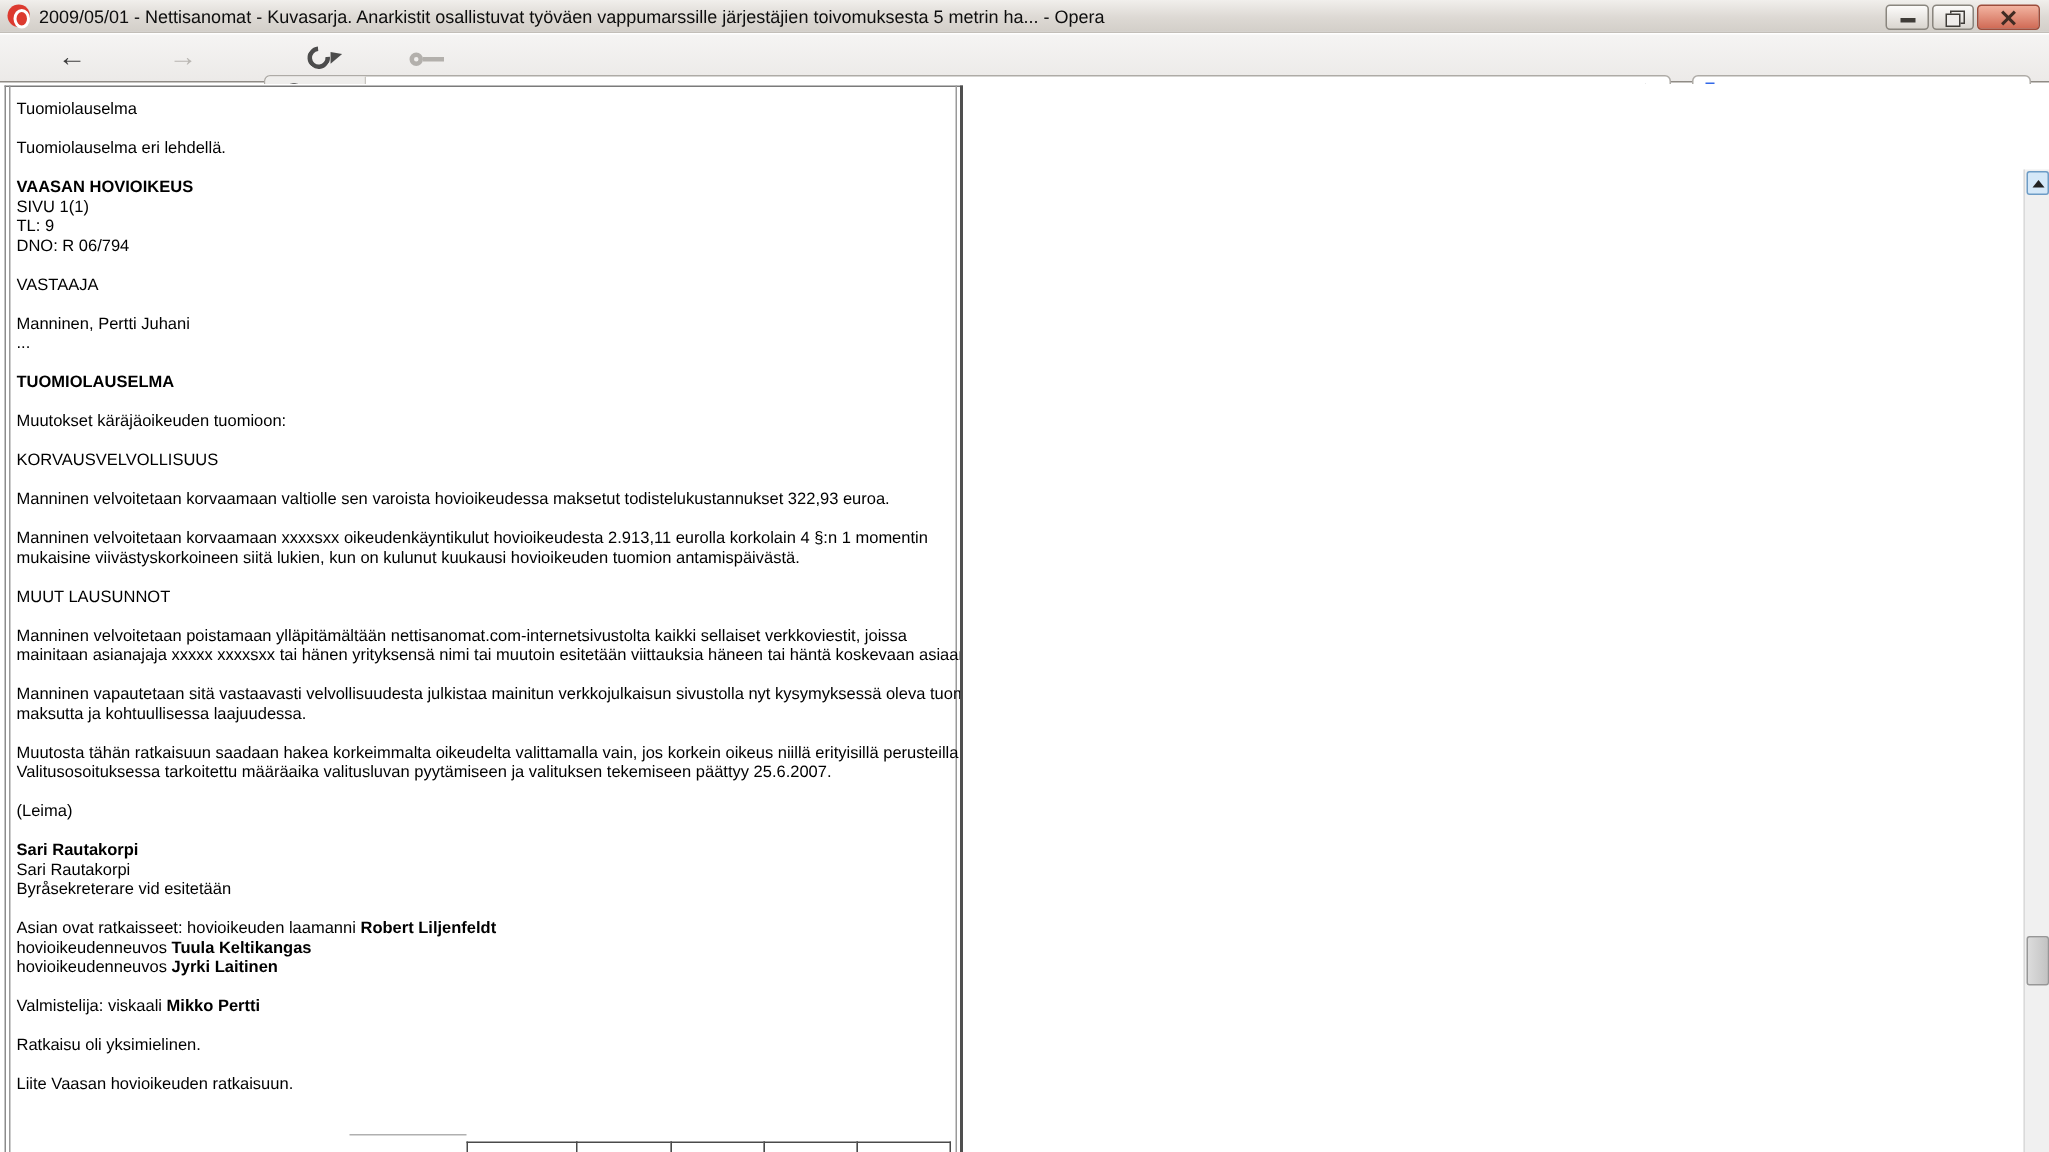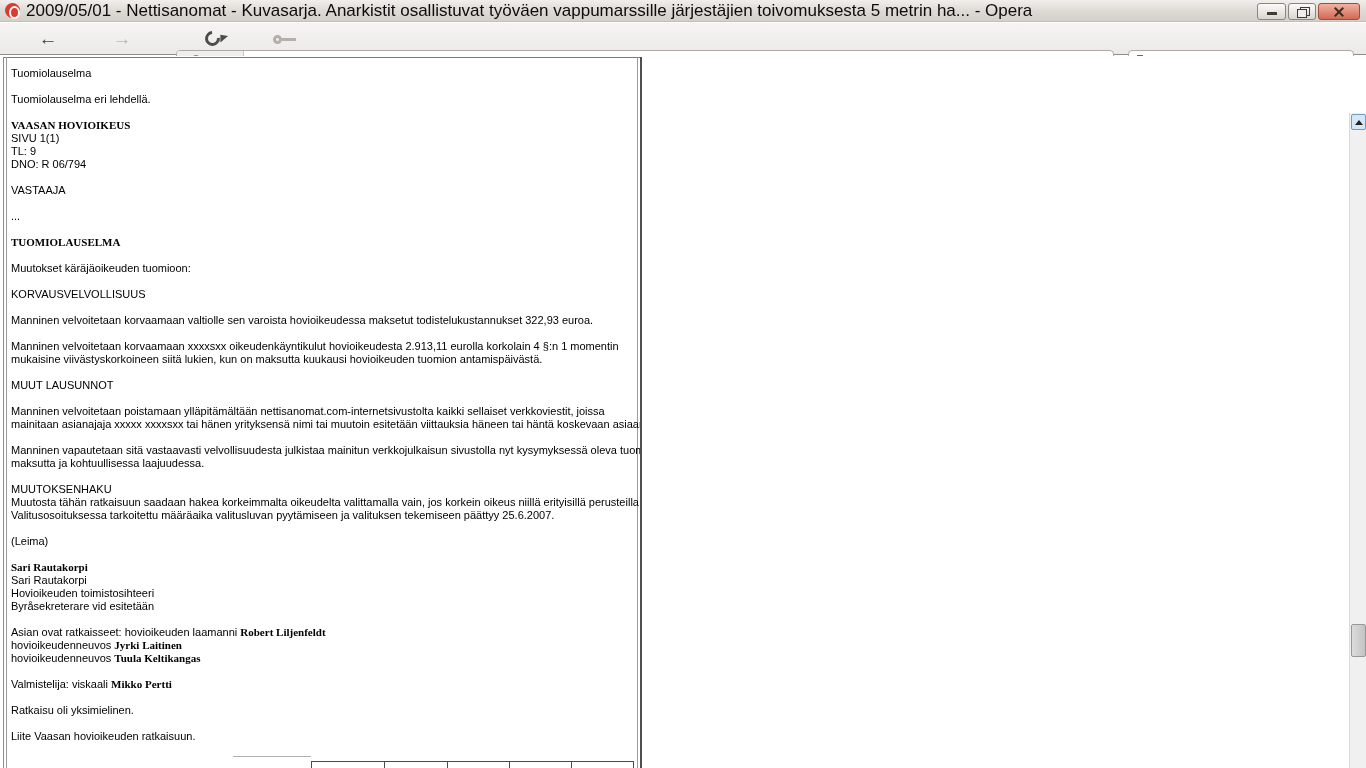--- a/index.html
+++ b/index.html
@@ -19,21 +19,21 @@
   body{font-family:"Liberation Sans","DejaVu Sans",sans-serif;background:#fff;position:relative;}
 
   
   .titlebar{position:absolute;left:0;top:0;width:1366px;height:22px;
     background:linear-gradient(#f1efec, #ddd9d4 55%, #d3cfc9);
     border-bottom:1px solid #c2beb8;}
   .opera-icon{position:absolute;left:5px;top:3px;width:15px;height:15px;border-radius:50%;
     background:var(--opera-red);}
   .opera-icon::after{content:"";position:absolute;left:4px;top:3px;width:7px;height:9px;
     border-radius:50%;border:2px solid #fff;}
-  .title-text{position:absolute;left:26px;top:0;height:22px;line-height:22px;font-size:17px;color:#0d0d0d;
+  .title-text{position:absolute;left:26px;top:0;height:22px;line-height:22px;font-size:12px;color:#0d0d0d;
     white-space:nowrap;overflow:hidden;width:1070px;}
   .winbtns{position:absolute;right:6px;top:3px;display:flex;gap:2px;}
   .winbtn{height:17px;border:1px solid #8a867f;border-radius:3px;position:relative;
     background:linear-gradient(#fcfbfa,#d9d5cf);}
   .winbtn.min{width:29px;}
   .winbtn.restore{width:28px;}
   .winbtn.close{width:42px;background:linear-gradient(var(--close-top),var(--close-bottom));border-color:#9c4d3c;}
   .winbtn.min::after{content:"";position:absolute;left:9px;bottom:4px;width:10px;height:3px;background:#3f3c38;}
   .winbtn.restore::after{content:"";position:absolute;left:8px;top:5px;width:8px;height:7px;border:1px solid #3f3c38;background:#efedeb;}
   .winbtn.restore::before{content:"";position:absolute;left:11px;top:3px;width:8px;height:7px;border:1px solid #3f3c38;}
@@ -83,21 +83,21 @@
   .content{position:absolute;left:0;top:56px;width:1366px;height:712px;background:#fff;}
   .vline{position:absolute;top:1px;bottom:0;width:1px;background:#8c8c8c;}
   .vl-a{left:3px;}
   .vl-b{left:6px;background:#9a9a9a;}
   .vl-c{left:637px;background:#9a9a9a;}
   .vl-d{left:640px;width:2px;background:#4f4f4f;}
   .topline{position:absolute;left:3px;top:1px;width:639px;height:1px;background:#7a7a7a;}
 
   .doc{position:absolute;left:11px;top:11px;width:629px;font-size:11px;line-height:13px;color:#000;}
   .doc-line{white-space:nowrap;height:13px;overflow:hidden;}
-  .doc-line .b{font-weight:bold;font-family:Liberation Serif, serif;}
+  .doc-line .b{font-weight:bold;}
 
   
   .cut-cells{position:absolute;bottom:0;left:0;}
   .cut-line{position:absolute;left:233px;bottom:11px;width:78px;height:1px;background:#b0b0b0;}
   .cut-cell{position:absolute;bottom:0;height:7px;background:#fff;border:1px solid #4a4a4a;border-bottom:none;}
 
   
   .scrollbar{position:absolute;left:1349px;top:57px;width:17px;height:711px;background:#f0f0f0;
     border-left:1px solid #dadada;}
   .sb-up{position:absolute;left:1px;top:1px;width:15px;height:16px;background:var(--scroll-btn-bg);
@@ -169,55 +169,54 @@
         <div class="doc-line">&nbsp;</div>
         <div class="doc-line"><span>Tuomiolauselma eri lehdellä.</span></div>
         <div class="doc-line">&nbsp;</div>
         <div class="doc-line"><span class="b">VAASAN HOVIOIKEUS</span></div>
         <div class="doc-line"><span>SIVU 1(1)</span></div>
         <div class="doc-line"><span>TL: 9</span></div>
         <div class="doc-line"><span>DNO: R 06/794</span></div>
         <div class="doc-line">&nbsp;</div>
         <div class="doc-line"><span>VASTAAJA</span></div>
         <div class="doc-line">&nbsp;</div>
+        <div class="doc-line"><span>Manninen, Pertti Juhani</span></div>
         <div class="doc-line"><span>...</span></div>
         <div class="doc-line">&nbsp;</div>
         <div class="doc-line"><span class="b">TUOMIOLAUSELMA</span></div>
         <div class="doc-line">&nbsp;</div>
         <div class="doc-line"><span>Muutokset käräjäoikeuden tuomioon:</span></div>
         <div class="doc-line">&nbsp;</div>
         <div class="doc-line"><span>KORVAUSVELVOLLISUUS</span></div>
         <div class="doc-line">&nbsp;</div>
         <div class="doc-line"><span>Manninen velvoitetaan korvaamaan valtiolle sen varoista hovioikeudessa maksetut todistelukustannukset 322,93 euroa.</span></div>
         <div class="doc-line">&nbsp;</div>
         <div class="doc-line"><span>Manninen velvoitetaan korvaamaan xxxxsxx oikeudenkäyntikulut hovioikeudesta 2.913,11 eurolla korkolain 4 §:n 1 momentin</span></div>
-        <div class="doc-line"><span>mukaisine viivästyskorkoineen siitä lukien, kun on maksutta kuukausi hovioikeuden tuomion antamispäivästä.</span></div>
+        <div class="doc-line"><span>mukaisine viivästyskorkoineen siitä lukien, kun on kulunut kuukausi hovioikeuden tuomion antamispäivästä.</span></div>
         <div class="doc-line">&nbsp;</div>
         <div class="doc-line"><span>MUUT LAUSUNNOT</span></div>
         <div class="doc-line">&nbsp;</div>
         <div class="doc-line"><span>Manninen velvoitetaan poistamaan ylläpitämältään nettisanomat.com-internetsivustolta kaikki sellaiset verkkoviestit, joissa</span></div>
         <div class="doc-line"><span>mainitaan asianajaja xxxxx xxxxsxx tai hänen yrityksensä nimi tai muutoin esitetään viittauksia häneen tai häntä koskevaan asiaan.</span></div>
         <div class="doc-line">&nbsp;</div>
         <div class="doc-line"><span>Manninen vapautetaan sitä vastaavasti velvollisuudesta julkistaa mainitun verkkojulkaisun sivustolla nyt kysymyksessä oleva tuomio</span></div>
         <div class="doc-line"><span>maksutta ja kohtuullisessa laajuudessa.</span></div>
         <div class="doc-line">&nbsp;</div>
-        <div class="doc-line"><span>MUUTOKSENHAKU</span></div>
         <div class="doc-line"><span>Muutosta tähän ratkaisuun saadaan hakea korkeimmalta oikeudelta valittamalla vain, jos korkein oikeus niillä erityisillä perusteilla,</span></div>
         <div class="doc-line"><span>Valitusosoituksessa tarkoitettu määräaika valitusluvan pyytämiseen ja valituksen tekemiseen päättyy 25.6.2007.</span></div>
         <div class="doc-line">&nbsp;</div>
         <div class="doc-line"><span>(Leima)</span></div>
         <div class="doc-line">&nbsp;</div>
         <div class="doc-line"><span class="b">Sari Rautakorpi</span></div>
         <div class="doc-line"><span>Sari Rautakorpi</span></div>
-        <div class="doc-line"><span>Hovioikeuden toimistosihteeri</span></div>
         <div class="doc-line"><span>Byråsekreterare vid esitetään</span></div>
         <div class="doc-line">&nbsp;</div>
         <div class="doc-line"><span>Asian ovat ratkaisseet: hovioikeuden laamanni </span><span class="b">Robert Liljenfeldt</span></div>
+        <div class="doc-line"><span>hovioikeudenneuvos </span><span class="b">Tuula Keltikangas</span></div>
         <div class="doc-line"><span>hovioikeudenneuvos </span><span class="b">Jyrki Laitinen</span></div>
-        <div class="doc-line"><span>hovioikeudenneuvos </span><span class="b">Tuula Keltikangas</span></div>
         <div class="doc-line">&nbsp;</div>
         <div class="doc-line"><span>Valmistelija: viskaali </span><span class="b">Mikko Pertti</span></div>
         <div class="doc-line">&nbsp;</div>
         <div class="doc-line"><span>Ratkaisu oli yksimielinen.</span></div>
         <div class="doc-line">&nbsp;</div>
         <div class="doc-line"><span>Liite Vaasan hovioikeuden ratkaisuun.</span></div>
       </div>
 
     <div class="cut-cells">
       <div class="cut-line"></div>

